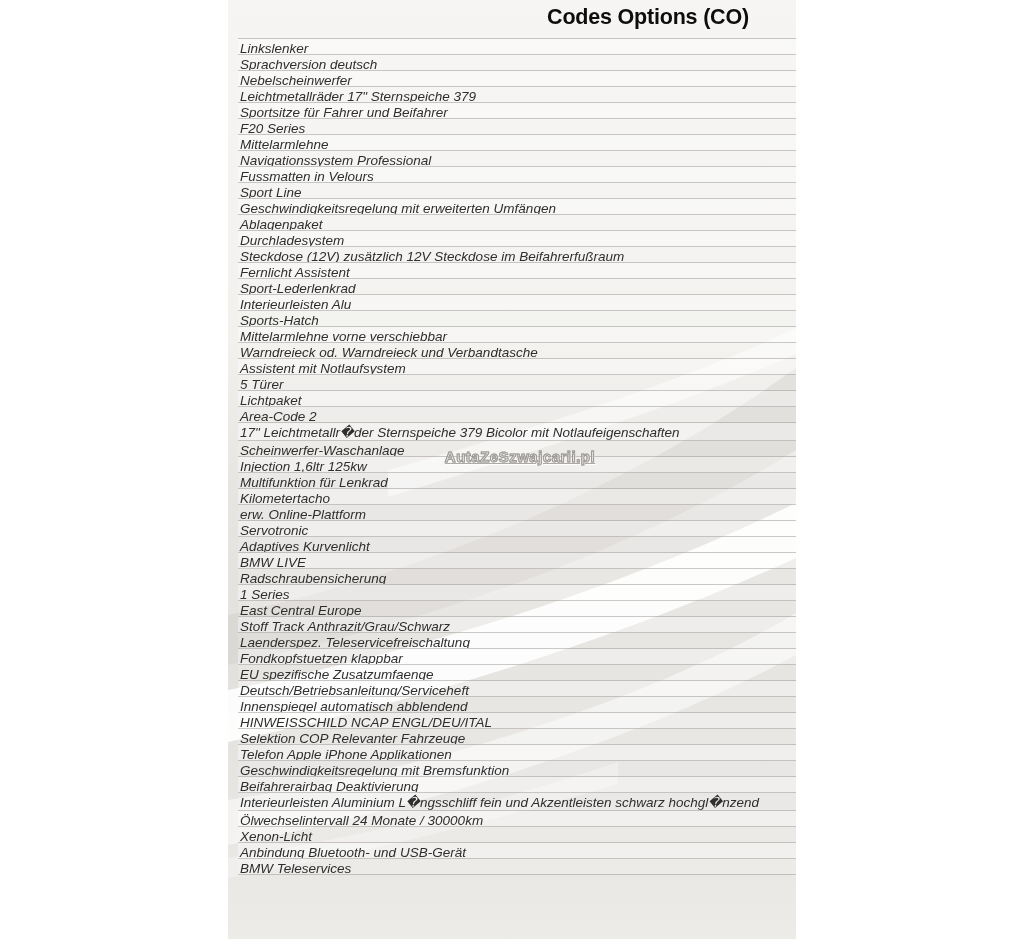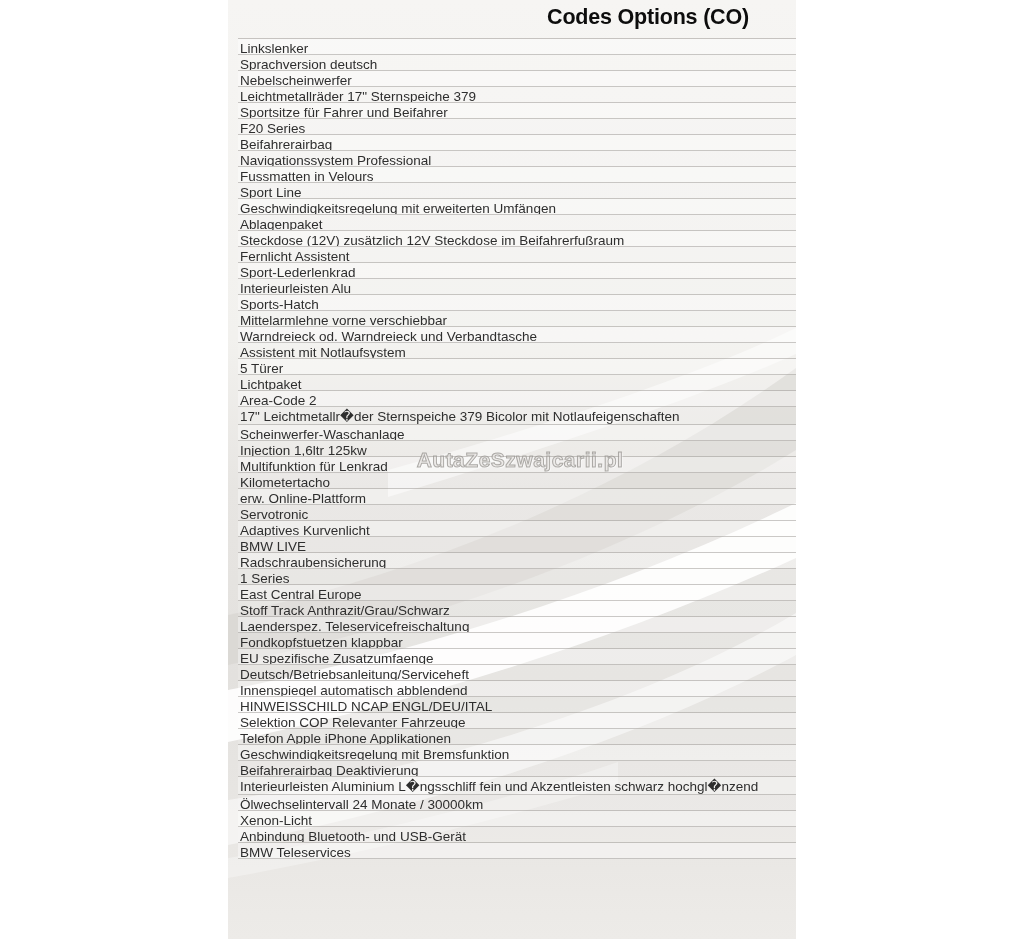--- a/index.html
+++ b/index.html
@@ -54,20 +54,21 @@
   }
   .rows {
     position: relative;
     z-index: 2;
   }
   .row {
     height: 15px;
     margin-left: 10px;
     border-bottom: 1px solid rgba(160, 157, 153, 0.55);
     overflow: hidden;
+    font-style: italic;
   }
   .row.tall {
     height: 17px;
   }
   .row:nth-child(odd) { background: rgba(255, 255, 255, 0.40); }
   .row:nth-child(even) { background: rgba(255, 255, 255, 0.14); }
   .row-text {
     display: inline-block;
     padding-left: 2px;
     font-size: 13.5px;
@@ -75,27 +76,28 @@
     color: #2e2e2e;
     white-space: nowrap;
   }
   .row.tall .row-text { line-height: 17.5px; }
   .watermark {
     position: absolute;
     z-index: 5;
     top: 448px;
     left: 292px;
     transform: translateX(-50%);
-    font-size: 21px;
+    font-size: 15px;
     font-weight: bold;
     letter-spacing: 0.5px;
     white-space: nowrap;
     color: rgba(222, 219, 215, 0.55);
     -webkit-text-stroke: 1px rgba(148, 145, 141, 0.75);
     text-shadow: 1px 1px 1px rgba(255, 255, 255, 0.9);
+    text-decoration: underline;
   }
 </style>
 </head>
 <body>
 
 <div class="page">
 
   <div class="panel">
 
     <svg class="swoosh-bg" viewBox="0 0 568 939" preserveAspectRatio="none" xmlns="http://www.w3.org/2000/svg">
@@ -121,26 +123,27 @@
       <span class="page-title">Codes Options (CO)</span>
     </div>
 
     <div class="rows">
         <div class="row"><span class="row-text">Linkslenker</span></div>
         <div class="row"><span class="row-text">Sprachversion deutsch</span></div>
         <div class="row"><span class="row-text">Nebelscheinwerfer</span></div>
         <div class="row"><span class="row-text">Leichtmetallräder 17" Sternspeiche 379</span></div>
         <div class="row"><span class="row-text">Sportsitze für Fahrer und Beifahrer</span></div>
         <div class="row"><span class="row-text">F20 Series</span></div>
-        <div class="row"><span class="row-text">Beifahrerairbag</span></div>
+        <div class="row"><span class="row-text">Mittelarmlehne</span></div>
         <div class="row"><span class="row-text">Navigationssystem Professional</span></div>
         <div class="row"><span class="row-text">Fussmatten in Velours</span></div>
         <div class="row"><span class="row-text">Sport Line</span></div>
         <div class="row"><span class="row-text">Geschwindigkeitsregelung mit erweiterten Umfängen</span></div>
         <div class="row"><span class="row-text">Ablagenpaket</span></div>
+        <div class="row"><span class="row-text">Durchladesystem</span></div>
         <div class="row"><span class="row-text">Steckdose (12V) zusätzlich 12V Steckdose im Beifahrerfußraum</span></div>
         <div class="row"><span class="row-text">Fernlicht Assistent</span></div>
         <div class="row"><span class="row-text">Sport-Lederlenkrad</span></div>
         <div class="row"><span class="row-text">Interieurleisten Alu</span></div>
         <div class="row"><span class="row-text">Sports-Hatch</span></div>
         <div class="row"><span class="row-text">Mittelarmlehne vorne verschiebbar</span></div>
         <div class="row"><span class="row-text">Warndreieck od. Warndreieck und Verbandtasche</span></div>
         <div class="row"><span class="row-text">Assistent mit Notlaufsystem</span></div>
         <div class="row"><span class="row-text">5 Türer</span></div>
         <div class="row"><span class="row-text">Lichtpaket</span></div>

